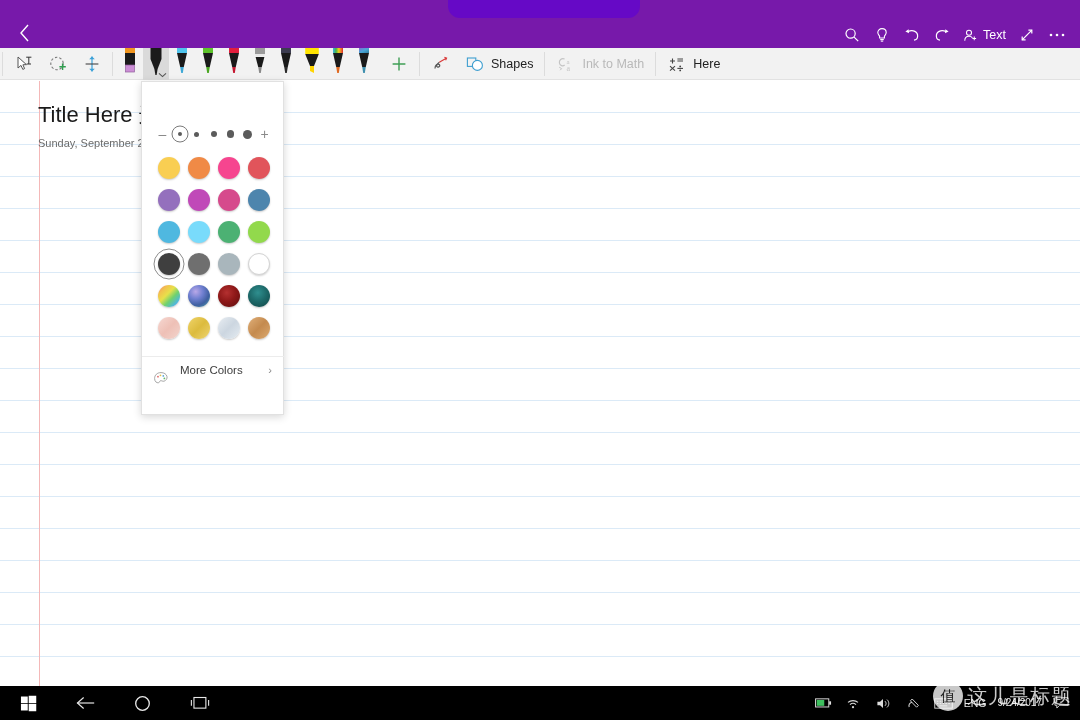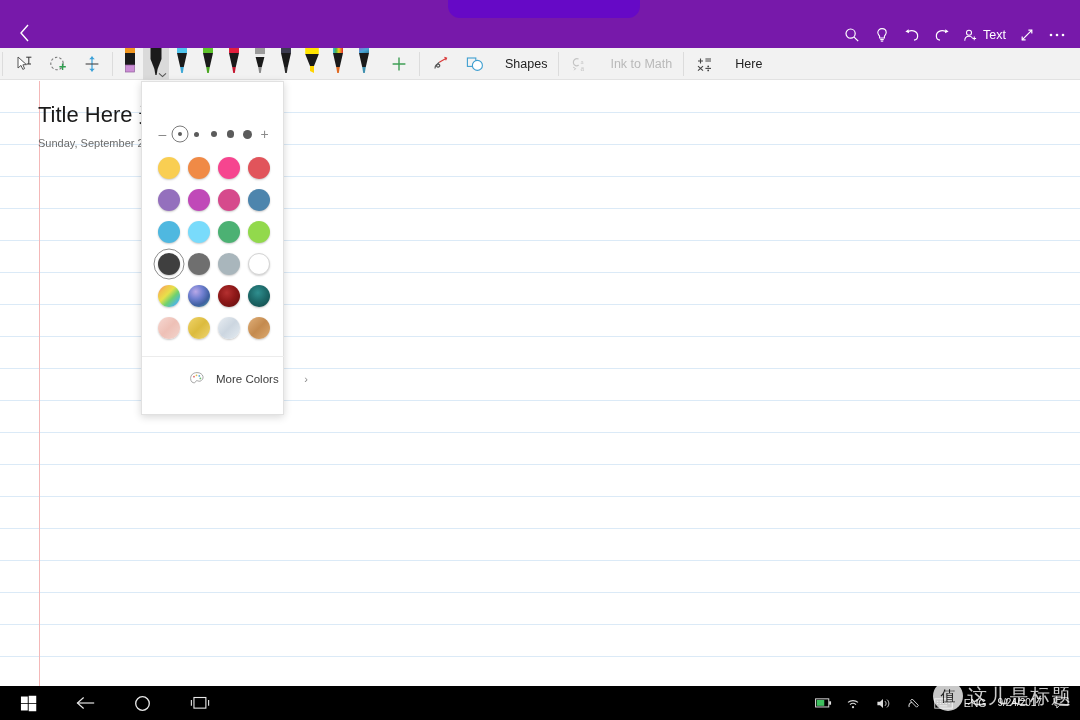--- a/index.html
+++ b/index.html
@@ -45,21 +45,21 @@
 
   
   .ribbon {
     position:absolute; left:0; top:48px; width:1080px; height:32px;
     background:#f2f2f2; border-bottom:1px solid #e2e2e2;
     display:flex; align-items:center;
   }
   .rb-sep { width:1px; height:24px; background:#dcdcdc; margin:0 4px; }
   .rb-btn {
     height:30px; display:flex; align-items:center; justify-content:center;
-    padding:0 7px; cursor:pointer; font-size:12.5px; color:#222; gap:20px;
+    padding:0 7px; cursor:pointer; font-size:12.5px; color:#222; gap:6px;
   }
   .rb-btn.disabled { color:#b9b9b9; cursor:default; }
   .rb-btn svg { display:block; }
 
   
   .pen-tray { display:flex; align-items:flex-start; height:32px; }
   .pen-slot {
     width:26px; height:32px; position:relative; cursor:pointer;
     display:flex; justify-content:center;
   }
@@ -115,21 +115,21 @@
     box-shadow:0 1px 2px rgba(0,0,0,0.22);
   }
   .swatch.outline { box-shadow:0 1px 2px rgba(0,0,0,0.18); border:1px solid #d4d4d4; }
   .swatch-cell.sel::after {
     content:""; position:absolute; left:50%; top:50%; transform:translate(-50%,-50%);
     width:29px; height:29px; border:1.5px solid #8c8c8c; border-radius:50%;
   }
 
   .fly-div { position:absolute; left:0; top:274px; width:143px; height:1px; background:#ececec; }
   .fly-item {
-    position:absolute; left:0; width:143px; height:30px; display:flex; align-items:center; cursor:pointer;margin-left:36px;
+    position:absolute; left:0; width:143px; height:30px; display:flex; cursor:pointer;
   }
   .fly-item .fi-icon { width:38px; display:flex; align-items:center; justify-content:center; }
   .fly-item .fi-label { font-size:11.5px; color:#3c3c3c; }
   .fly-item .fi-chev { position:absolute; right:13px; color:#8a8a8a; font-size:11px; }
 
   
   .taskbar { position:absolute; left:0; top:686px; width:1080px; height:34px; background:#000; }
   .tb-left { position:absolute; left:0; top:0; height:34px; display:flex; align-items:center; }
   .tb-btn { width:57px; height:34px; display:flex; align-items:center; justify-content:center; cursor:pointer; }
   .tb-right { position:absolute; right:6px; top:0; height:34px; display:flex; align-items:center; gap:0; }

